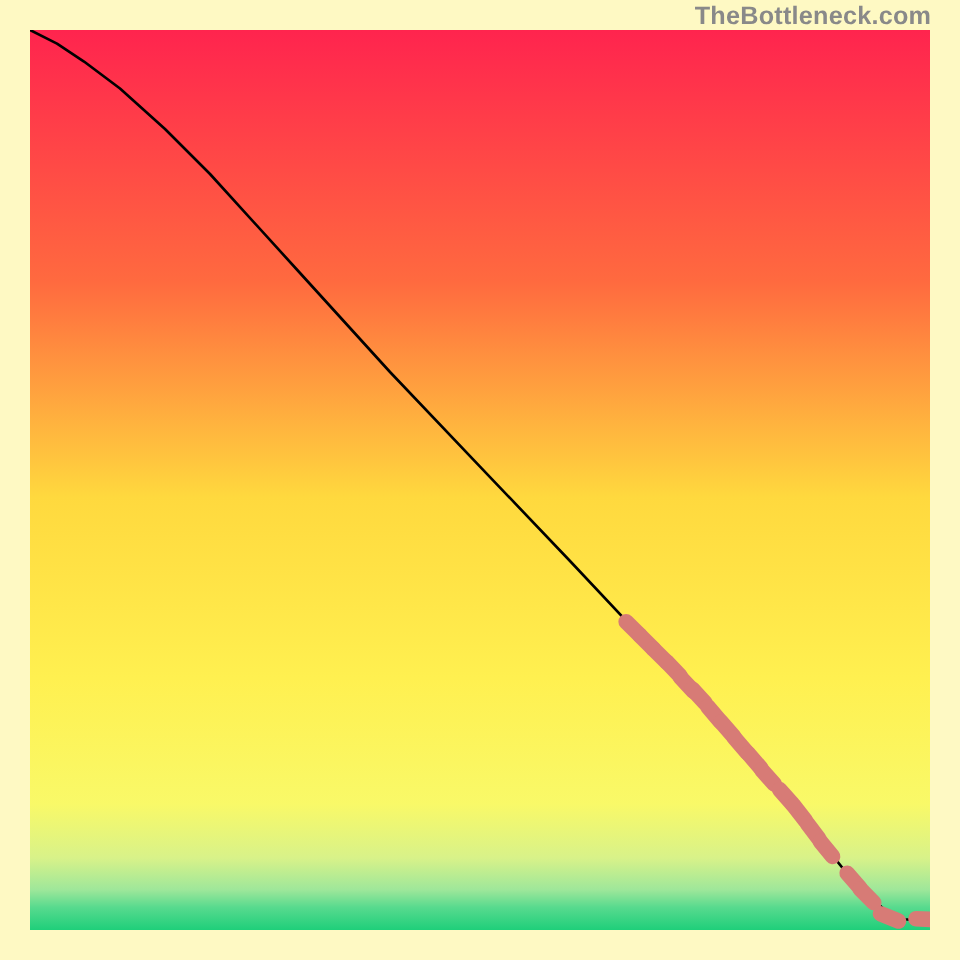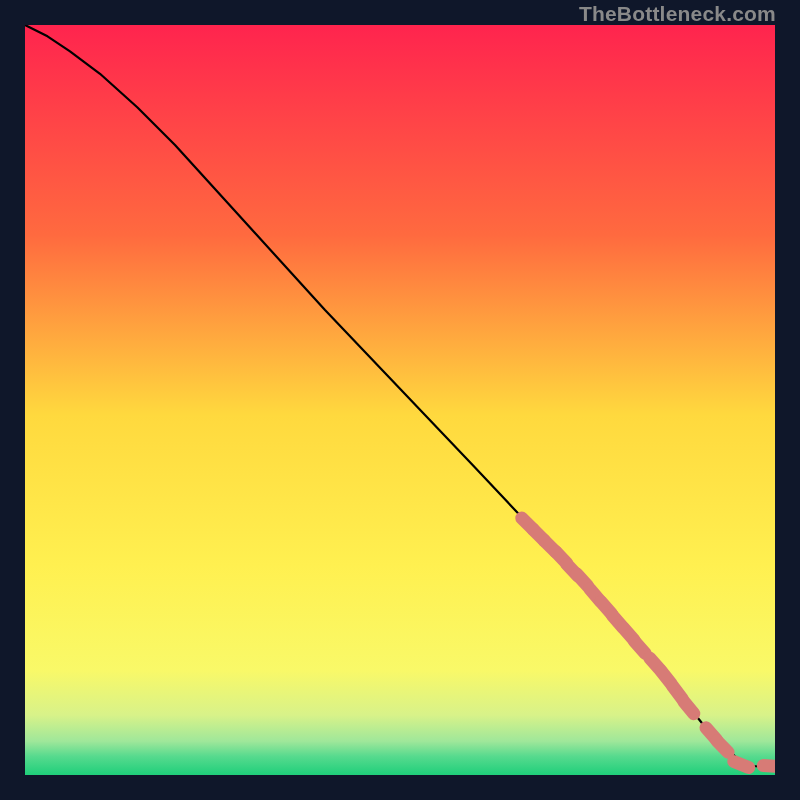--- a/index.html
+++ b/index.html
@@ -9,21 +9,21 @@
     height: 800px;
     background: #000;
     overflow: hidden;
   }
   .frame {
     position: absolute;
     left: 0;
     top: 0;
     width: 800px;
     height: 800px;
-    background: #0f172a;
+    background: #fef9c3;
   }
   .plot {
     position: absolute;
     left: 25px;
     top: 25px;
     width: 750px;
     height: 750px;
   }
   .watermark {
     position: absolute;

